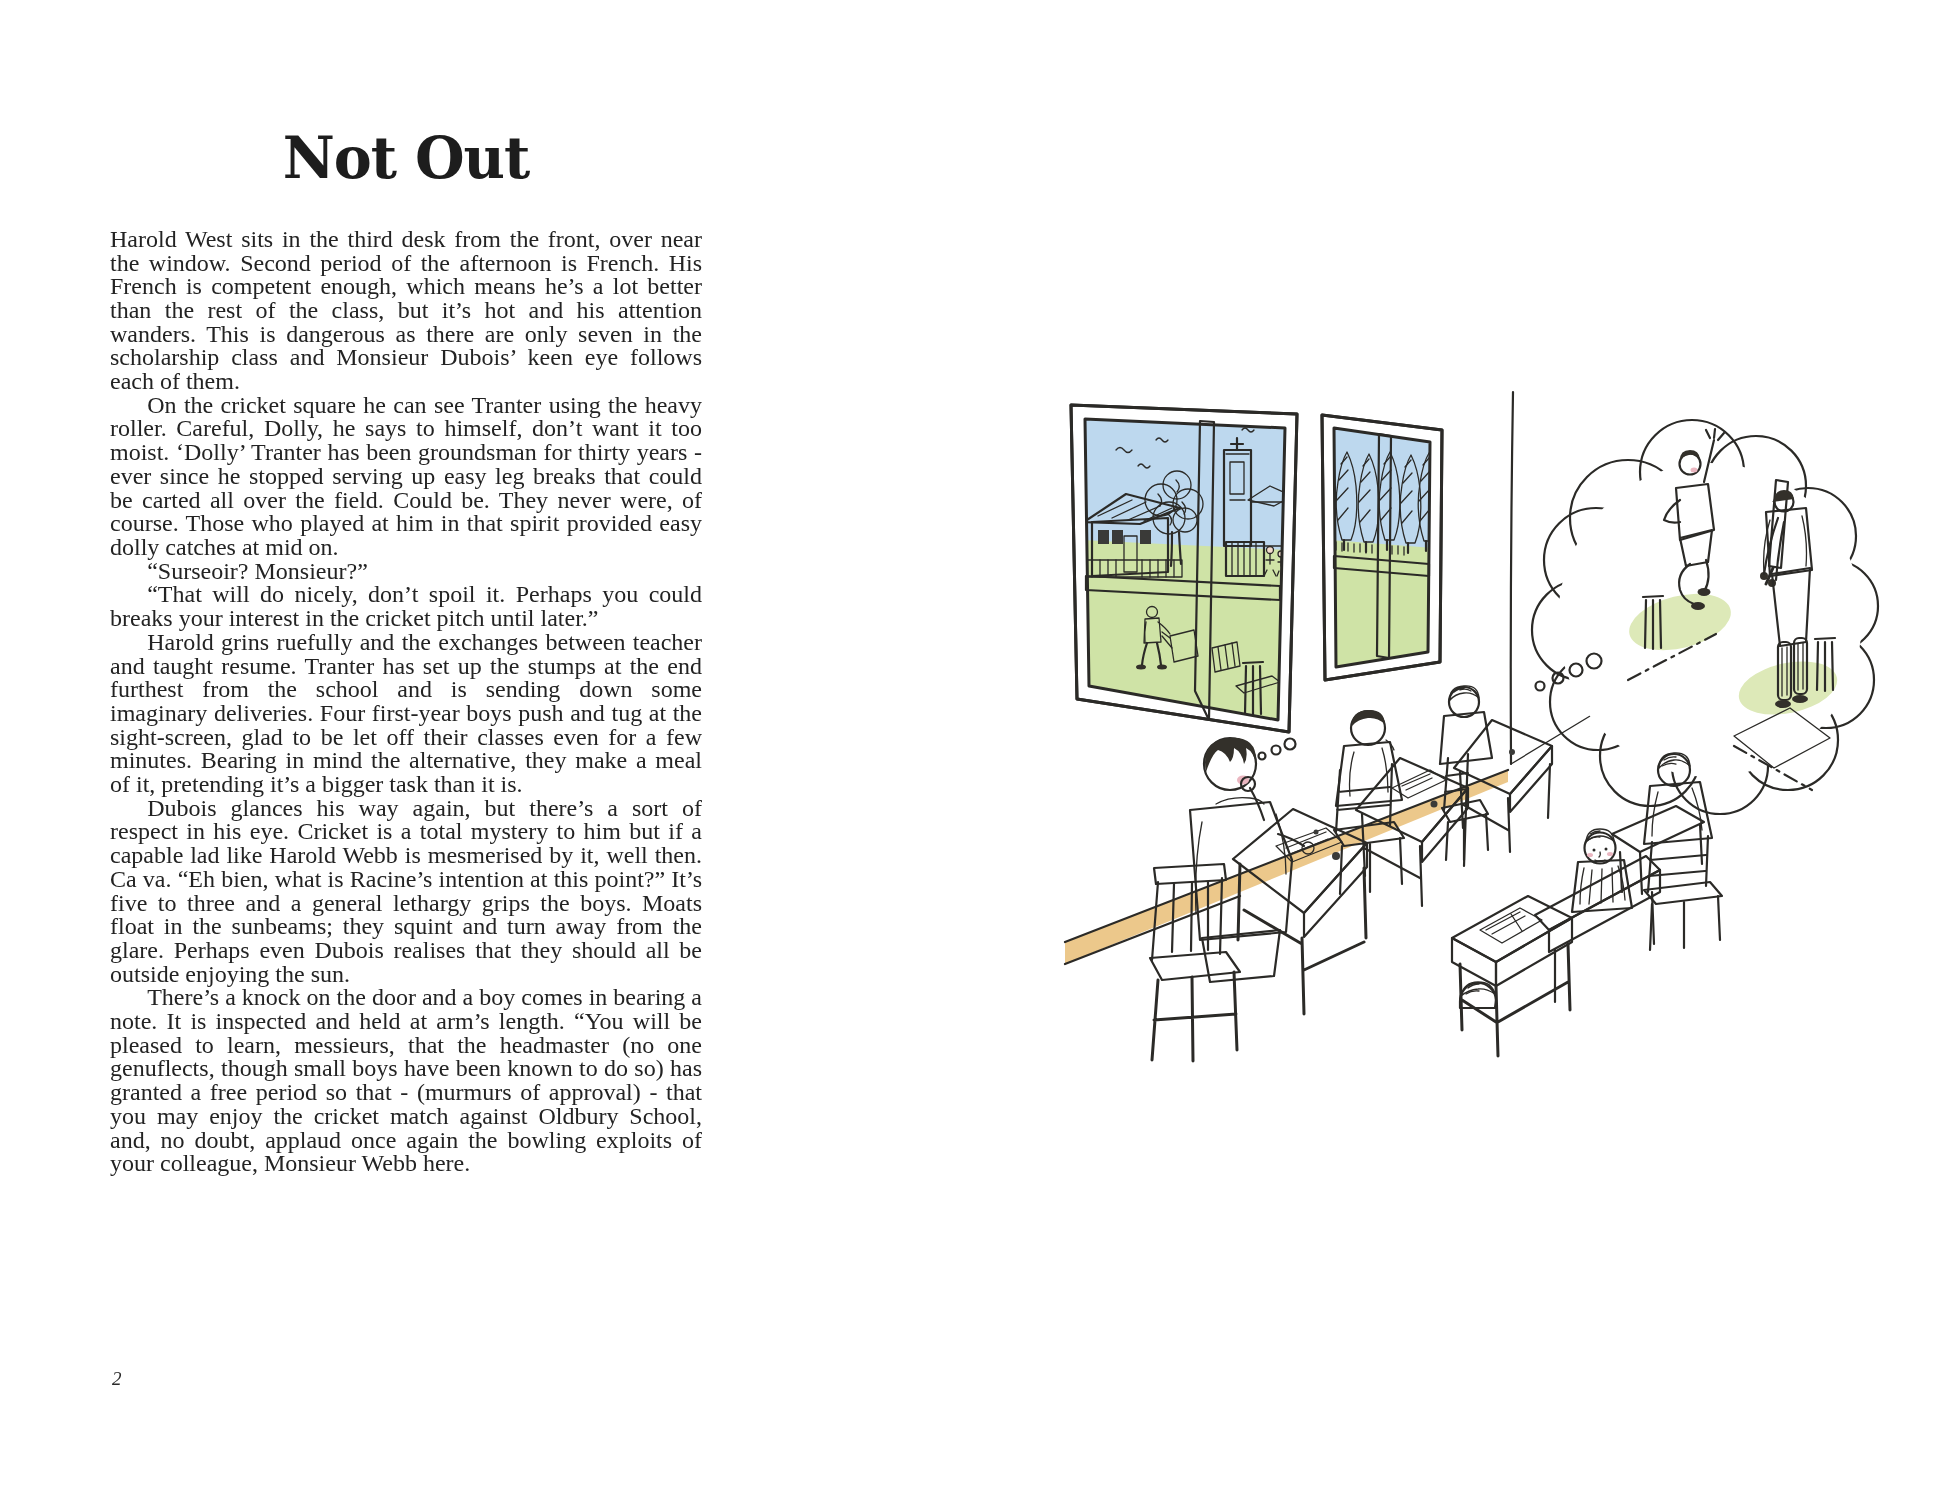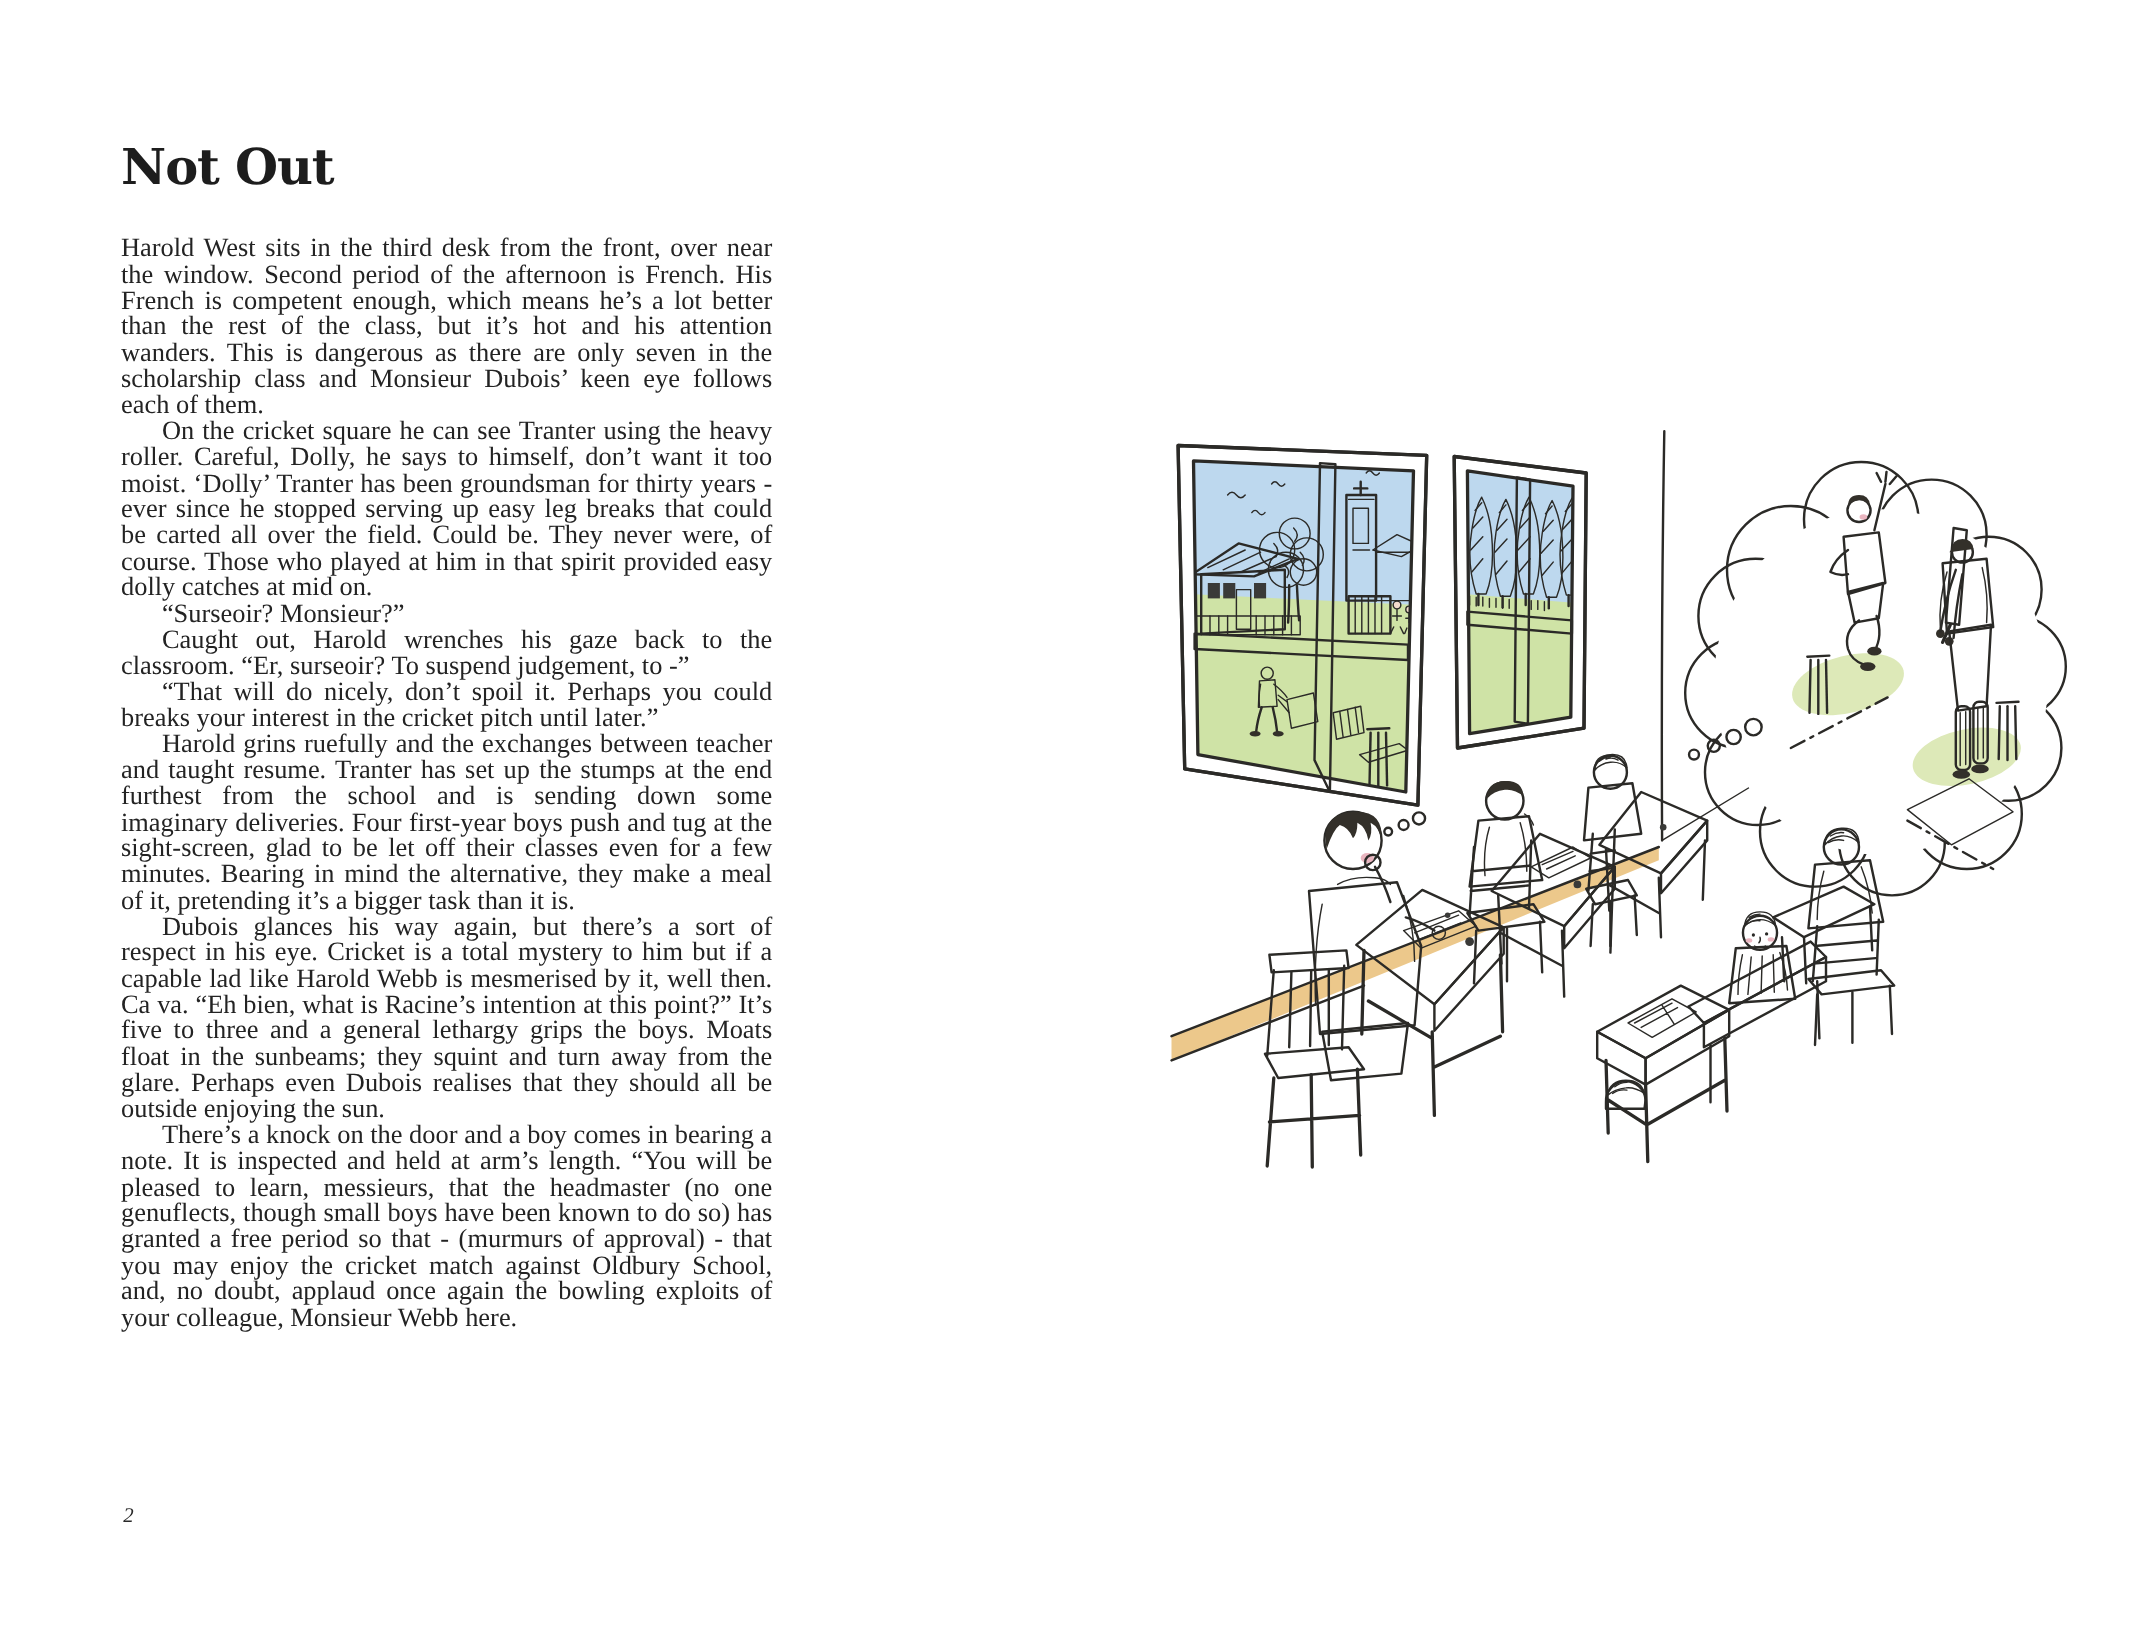--- a/index.html
+++ b/index.html
@@ -1,39 +1,38 @@
 <!DOCTYPE html>
 <html style="--ink: #2b2a27; --paper: #ffffff; --frame-tan: #ecc88b; --desk-tan: #eac47f; --desk-side: #d9ab61; --chair-tan: #e3b772; --sky-blue: #bdd8ee; --grass-green: #cfe3a6; --tree-green: #a5cf92; --house-pink: #f2bcca; --roof-slate: #5b6170; --church-brick: #d6915a; --jumper-blue: #a9c6e3; --jumper-grey: #b9c6d6; --skin: #f3dbcd; --cheek-pink: #eab6c0; --hair-dark: #33302a; --hair-blonde: #e8ddba; --pitch-wash: #dde9b8; --roller-dark: #3c3b38; --text-color: #232323;"><head>
 <meta charset="utf-8">
 <style>
   html,body{margin:0;padding:0;background:#ffffff;}
   .page{position:relative;width:1946px;height:1493px;background:var(--paper,#ffffff);overflow:hidden;
         font-family:"Liberation Serif",serif;color:var(--text-color,#232323);}
   .text-col{position:absolute;left:110px;top:128px;width:592px;}
-  .text-col h1{margin:0 0 40px 0;font-family:"DejaVu Serif",serif;
-               font-weight:bold;font-size:45px;line-height:1.05;letter-spacing:-1px;color:#1d1d1d;}
+  .text-col h1{margin:0 0 40px 0;text-align:center;font-family:"DejaVu Serif",serif;
+               font-weight:bold;font-size:57px;line-height:1.05;letter-spacing:-1px;color:#1d1d1d;}
   .text-col p{margin:0;text-align:justify;font-size:24px;line-height:23.7px;text-indent:1.55em;}
   .text-col p.first{text-indent:0;}
   .pagenum{position:absolute;left:112px;top:1368px;font-style:italic;font-size:19px;color:#2a2a2a;}
   .illo{position:absolute;left:1040px;top:390px;width:840px;height:780px;}
   
   .ink{stroke:var(--ink,#2b2a27);stroke-linecap:round;stroke-linejoin:round;fill:none;}
   .w2{stroke-width:2.2}.w3{stroke-width:3}.w1{stroke-width:1.3}
 </style>
 </head>
 <body>
 
 <div class="page">
 
   <div class="text-col">
     <h1>Not Out</h1>
     <p class="first">Harold West sits in the third desk from the front, over near the window. Second period of the afternoon is French. His French is competent enough, which means he’s a lot better than the rest of the class, but it’s hot and his attention wanders. This is dangerous as there are only seven in the scholarship class and Monsieur Dubois’ keen eye follows each of them.</p>
     <p>On the cricket square he can see Tranter using the heavy roller. Careful, Dolly, he says to himself, don’t want it too moist. ‘Dolly’ Tranter has been groundsman for thirty years - ever since he stopped serving up easy leg breaks that could be carted all over the field. Could be. They never were, of course. Those who played at him in that spirit provided easy dolly catches at mid on.</p>
     <p>“Surseoir? Monsieur?”</p>
-    <p>Caught out, Harold wrenches his gaze back to the classroom. “Er, surseoir? To suspend judgement, to -”</p>
     <p>“That will do nicely, don’t spoil it. Perhaps you could breaks your interest in the cricket pitch until later.”</p>
     <p>Harold grins ruefully and the exchanges between teacher and taught resume. Tranter has set up the stumps at the end furthest from the school and is sending down some imaginary deliveries. Four first-year boys push and tug at the sight-screen, glad to be let off their classes even for a few minutes. Bearing in mind the alternative, they make a meal of it, pretending it’s a bigger task than it is.</p>
     <p>Dubois glances his way again, but there’s a sort of respect in his eye. Cricket is a total mystery to him but if a capable lad like Harold Webb is mesmerised by it, well then. Ca va. “Eh bien, what is Racine’s intention at this point?” It’s five to three and a general lethargy grips the boys. Moats float in the sunbeams; they squint and turn away from the glare. Perhaps even Dubois realises that they should all be outside enjoying the sun.</p>
     <p>There’s a knock on the door and a boy comes in bearing a note. It is inspected and held at arm’s length. “You will be pleased to learn, messieurs, that the headmaster (no one genuflects, though small boys have been known to do so)  has granted a free period so that - (murmurs of approval) - that you may enjoy the cricket match against Oldbury School, and, no doubt, applaud once again the bowling exploits of your colleague, Monsieur Webb here.</p>
   </div>
 
   <div class="pagenum">2</div>
 
   <svg class="illo" viewBox="0 0 840 780" xmlns="http://www.w3.org/2000/svg">
     <defs>

